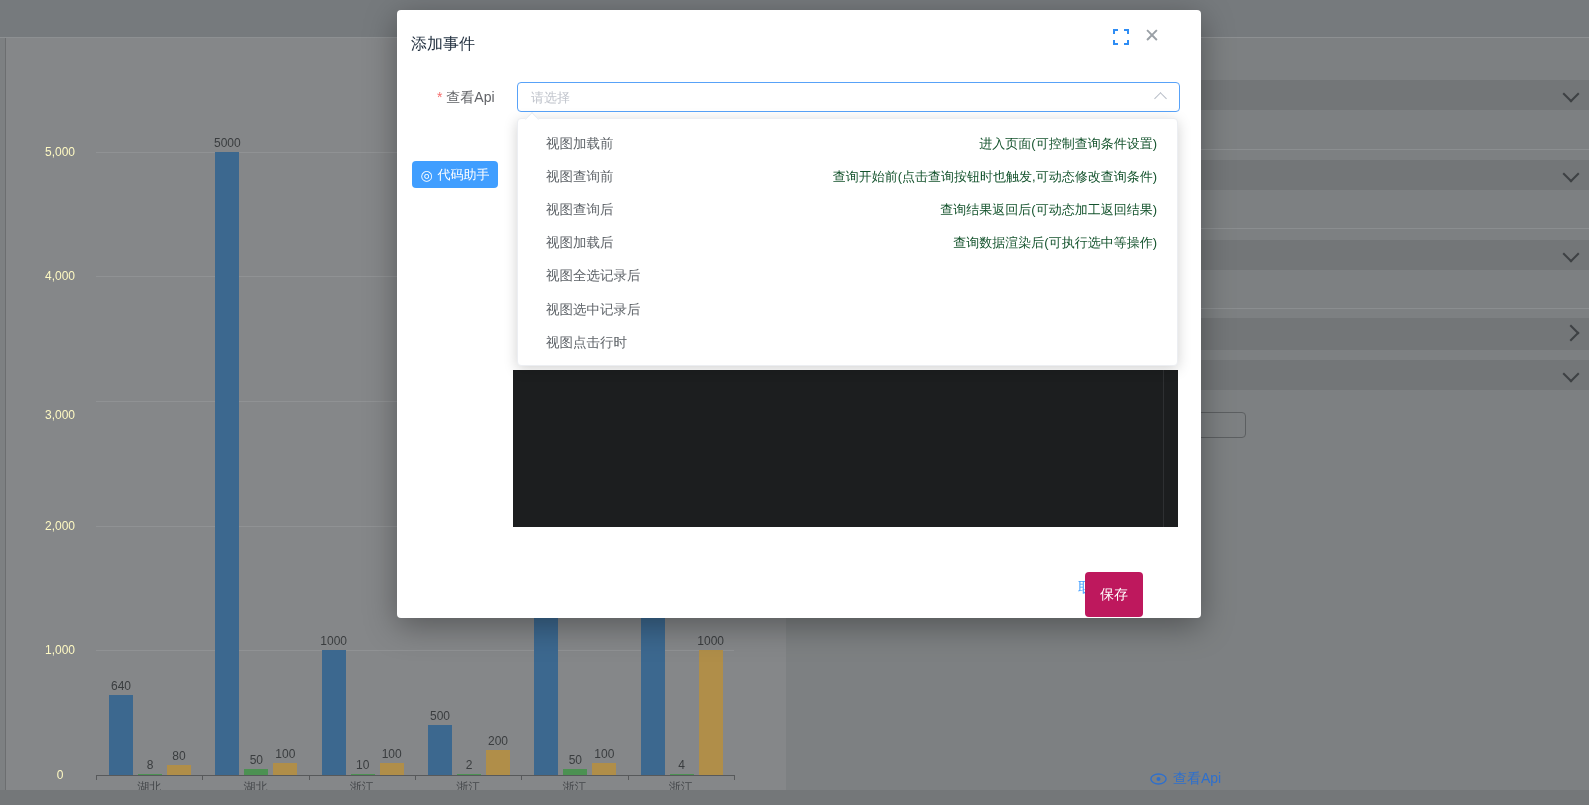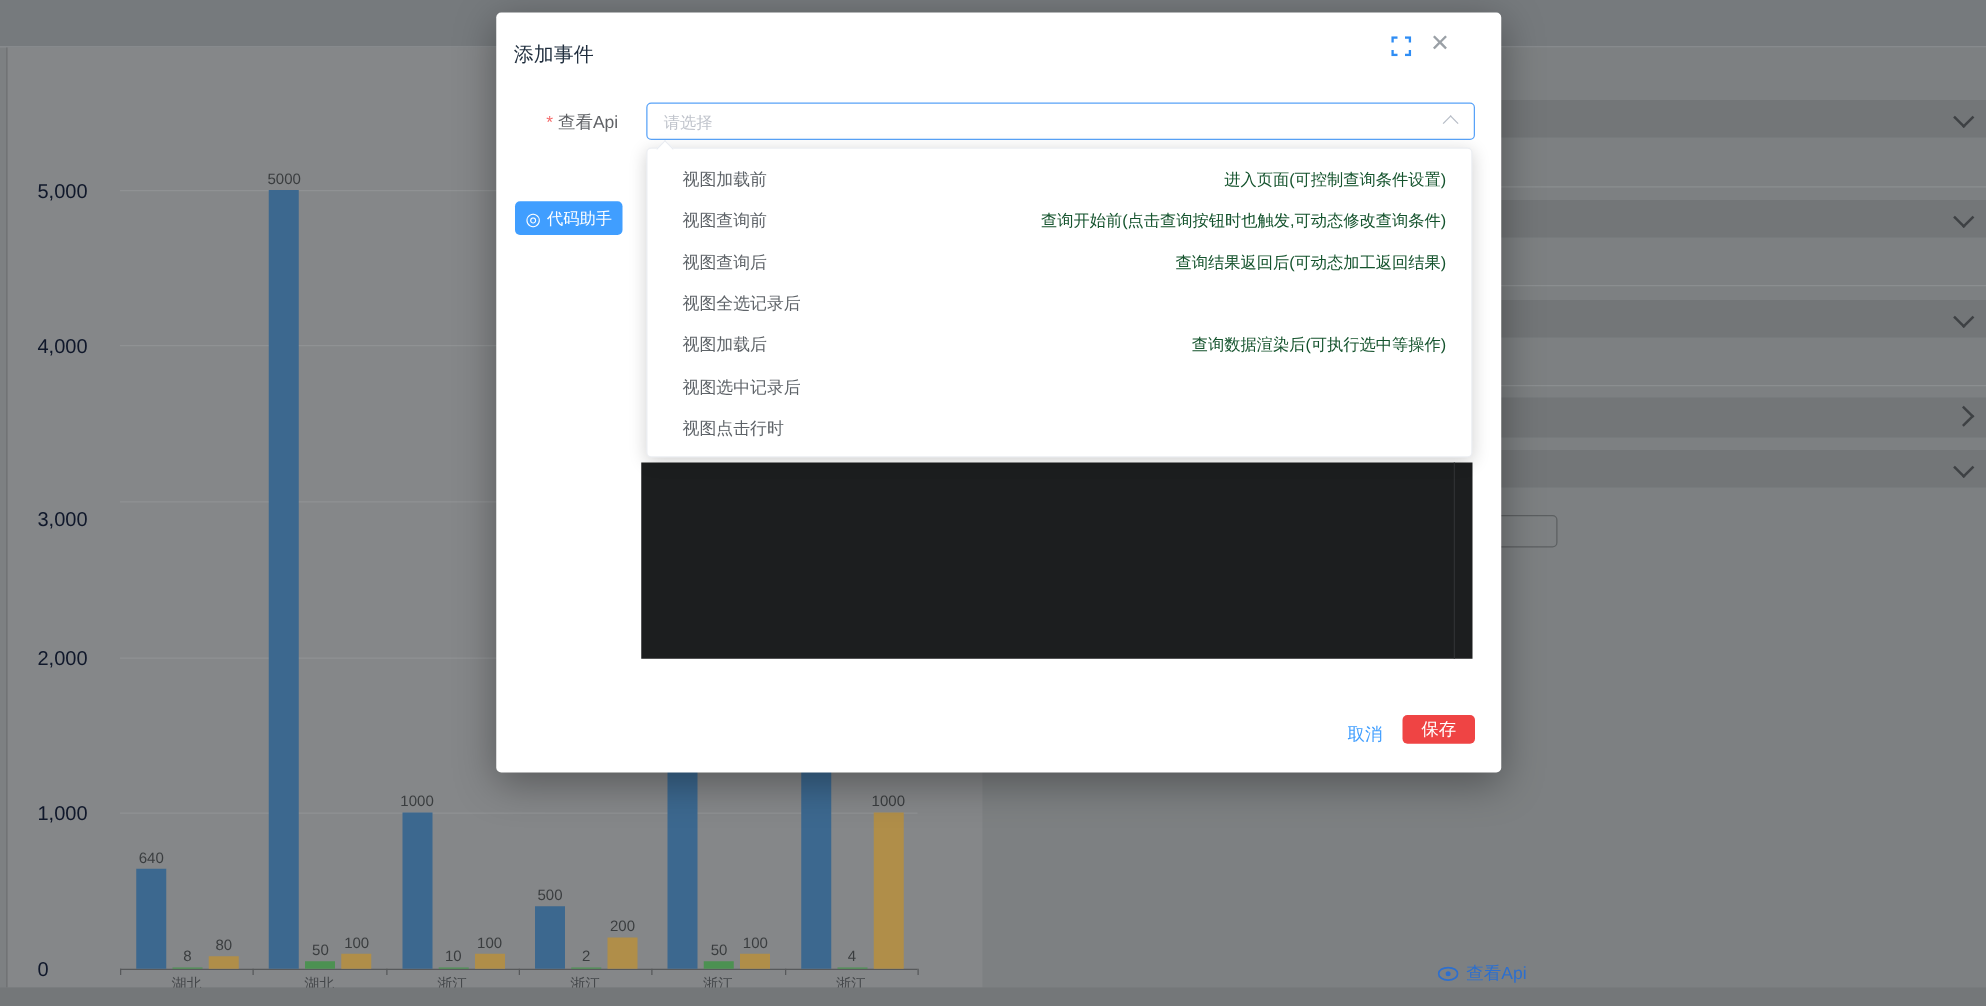--- a/index.html
+++ b/index.html
@@ -17,21 +17,21 @@
   .chev{width:10px;height:10px;border-left:2px solid #3e4144;border-top:2px solid #3e4144;}
   .chev-down{transform:rotate(225deg);}
   .chev-right{transform:rotate(135deg);}
   .mini-input{left:406px;top:374px;width:52px;height:24px;border:1px solid #5c5f61;border-radius:4px;}
   .api-link{left:364px;top:732px;height:18px;color:#2d6fce;font-size:14px;display:flex;align-items:center;gap:6px;}
 
   
   .gridline{height:1px;background:#909294;}
   .axisline{height:1px;background:#57595b;}
   .axistick{width:1px;height:5px;background:#57595b;}
-  .ytick{width:60px;text-align:left;font-size:16px;color:#0f172a;}
+  .ytick{width:60px;text-align:center;font-size:12px;color:#fef9c3;}
   .xcat{width:70px;text-align:center;font-size:12px;color:#44474a;}
   .bar{bottom:auto;}
   .barlabel{font-size:12px;color:#3a3d3f;text-align:center;width:44px;}
 
   
   .modal{left:397px;top:10px;width:804px;height:608px;background:#ffffff;border-radius:4px;
          box-shadow:0 8px 32px rgba(0,0,0,.35);}
   .modal-title{left:14px;top:24px;font-size:16px;font-weight:500;color:#1f2d3d;}
   .icon-btn{width:18px;height:18px;cursor:pointer;}
   .fullscreen-btn{left:716px;top:19px;}
@@ -40,21 +40,21 @@
   .field-label{color:#606266;font-size:14px;}
   .select-box{left:120px;top:72px;width:661px;height:28px;border:1px solid #58a2f8;border-radius:4px;background:#fff;}
   .select-ph{left:13px;top:6px;font-size:13px;color:#c0c4cc;}
   .select-chev{left:638px;top:11px;width:8px;height:8px;border-left:1.5px solid #b6bcc6;border-top:1.5px solid #b6bcc6;transform:rotate(45deg);}
   .assist-btn{left:15px;top:151px;width:86px;height:27px;background:#409eff;border-radius:4px;color:#fff;
               font-size:13px;display:flex;align-items:center;justify-content:center;gap:5px;cursor:pointer;}
   .assist-icon{font-size:14px;line-height:14px;}
   .code-editor{left:116px;top:360px;width:665px;height:157px;background:#1c1e1f;}
   .editor-line{left:650px;top:0;width:1px;height:157px;background:#2e3032;}
   .cancel-btn{left:671px;top:565px;width:48px;height:26px;color:#409eff;font-size:14px;display:flex;align-items:center;justify-content:center;cursor:pointer;}
-  .save-btn{left:725px;top:562px;width:58px;height:23px;background:#ef4444;border-radius:4px;color:#fff;font-size:14px;
+  .save-btn{left:688px;top:562px;width:58px;height:45px;background:#be185d;border-radius:4px;color:#fff;font-size:14px;
             display:flex;align-items:center;justify-content:center;cursor:pointer;}
 
   
   .popper-arrow{left:527px;top:114px;width:9px;height:9px;background:#fff;transform:rotate(45deg);
                 border-left:1px solid #e9ecf1;border-top:1px solid #e9ecf1;z-index:30;}
   .dropdown{left:517px;top:118px;width:661px;height:248px;background:#fff;border-radius:4px;z-index:25;
             box-shadow:0 3px 14px rgba(0,0,0,.18);border:1px solid #eceef2;box-sizing:border-box;padding:8px 0;}
   .opt{height:33.2px;display:flex;align-items:center;padding:0 20px 0 28px;cursor:pointer;}
   .opt-label{font-size:13.5px;color:#5e6368;white-space:nowrap;}
   .opt-desc{margin-left:auto;font-size:13px;color:#14532d;white-space:nowrap;}
@@ -201,28 +201,28 @@
       </div>
       <div class="opt">
         <span class="opt-label">视图查询前</span>
         <span class="opt-desc">查询开始前(点击查询按钮时也触发,可动态修改查询条件)</span>
       </div>
       <div class="opt">
         <span class="opt-label">视图查询后</span>
         <span class="opt-desc">查询结果返回后(可动态加工返回结果)</span>
       </div>
       <div class="opt">
+        <span class="opt-label">视图加载后</span>
+        <span class="opt-desc">查询数据渲染后(可执行选中等操作)</span>
+      </div>
+      <div class="opt">
         <span class="opt-label">视图全选记录后</span>
         <span class="opt-desc"></span>
       </div>
       <div class="opt">
-        <span class="opt-label">视图加载后</span>
-        <span class="opt-desc">查询数据渲染后(可执行选中等操作)</span>
-      </div>
-      <div class="opt">
         <span class="opt-label">视图选中记录后</span>
         <span class="opt-desc"></span>
       </div>
       <div class="opt">
         <span class="opt-label">视图点击行时</span>
         <span class="opt-desc"></span>
       </div>
     </div>
 
 </div>

